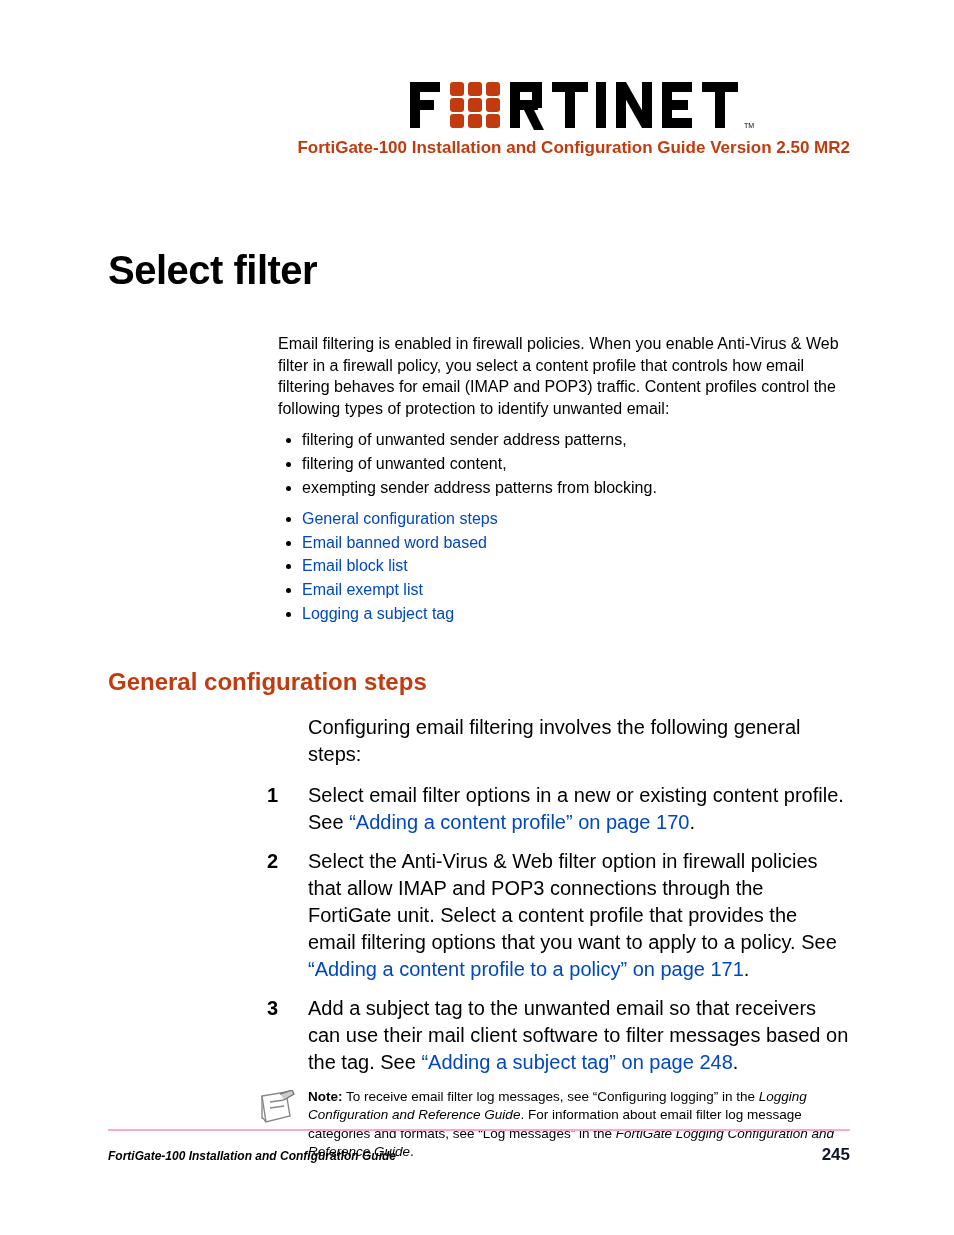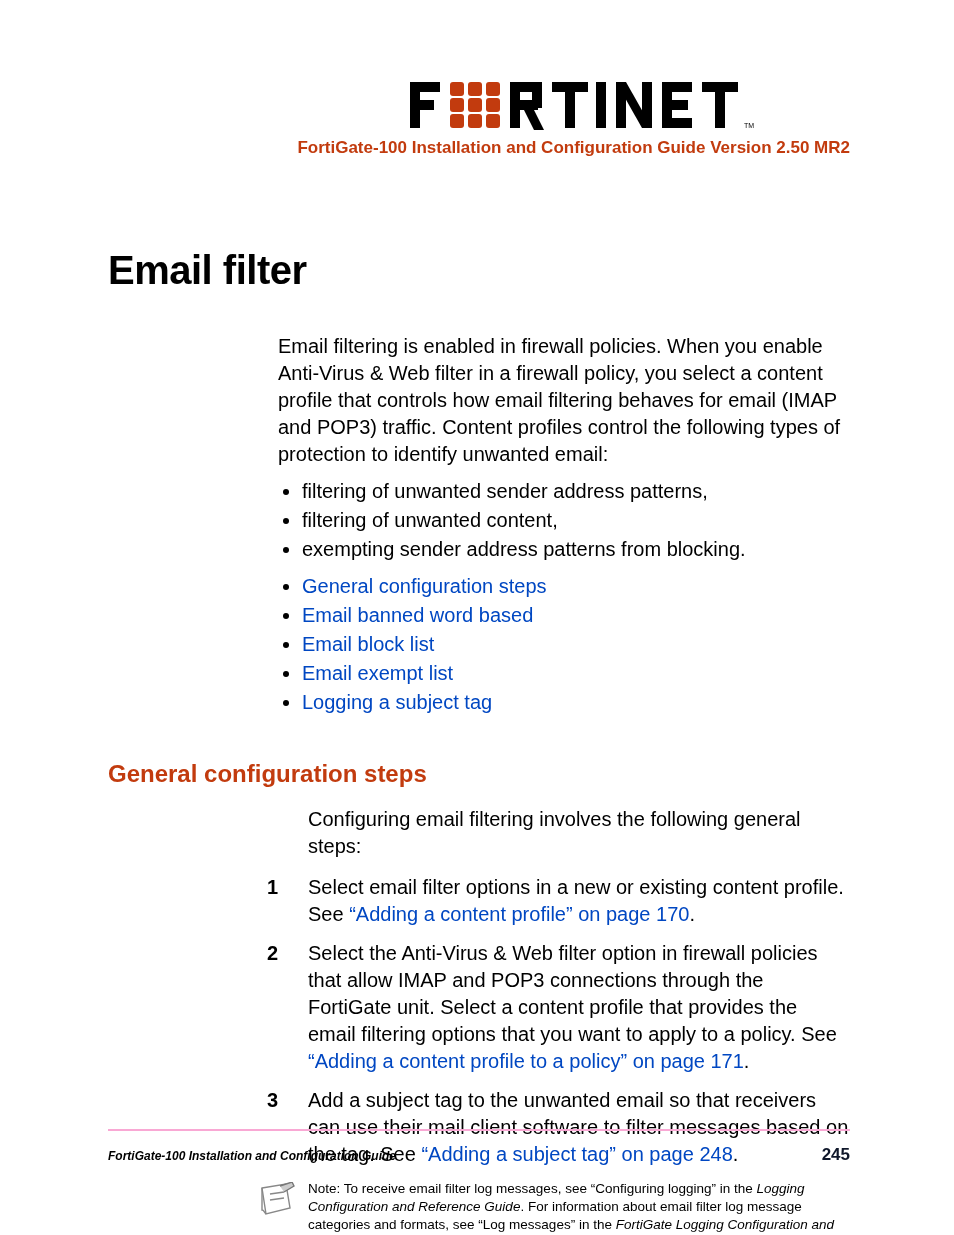--- a/index.html
+++ b/index.html
@@ -34,21 +34,21 @@
   }
   .chapter-title {
     font-size: 40px;
     font-weight: bold;
     margin: 0 0 40px 0;
     letter-spacing: -0.5px;
   }
   .body-block {
     margin-left: 170px;
     margin-right: 0;
-    font-size: 20px;
+    font-size: 16px;
     line-height: 1.35;
   }
   .intro-p { margin: 0 0 10px 0; }
   .bullets {
     margin: 0 0 10px 10px;
     padding-left: 14px;
   }
   .bullets li { margin: 2px 0; }
   .link { color: #0047c2; }
   .subhead {
@@ -87,21 +87,21 @@
     line-height: 1.35;
   }
   .note-icon {
     width: 40px;
     flex: 0 0 40px;
     margin-right: 10px;
     padding-top: 2px;
   }
   .note-text { flex: 1; }
   .italic { font-style: italic; }
-  .bold { font-weight: normal; }
+  .bold { font-weight: bold; }
   .footer {
     position: absolute;
     left: 108px;
     right: 88px;
     bottom: 70px;
     border-top: 2px solid #f9a8d4;
     padding-top: 14px;
     font-size: 12px;
     display: flex;
     justify-content: space-between;
@@ -171,21 +171,21 @@
             <rect x="0" y="0" width="36" height="10"></rect>
             <rect x="13" y="0" width="10" height="46"></rect>
           </g>
           <text x="334" y="48" font-size="7" fill="#000">TM</text>
         </g>
       </svg>
     </div>
     <div class="doc-title">FortiGate-100 Installation and Configuration Guide Version 2.50 MR2</div>
   </div>
 
-  <h1 class="chapter-title">Email filter</h1>
+  <h1 class="chapter-title">Select filter</h1>
 
   <div class="body-block">
     <p class="intro-p">Email filtering is enabled in firewall policies. When you enable Anti-Virus &amp; Web filter in a firewall policy, you select a content profile that controls how email filtering behaves for email (IMAP and POP3) traffic. Content profiles control the following types of protection to identify unwanted email:</p>
     <ul class="bullets">
       <li>filtering of unwanted sender address patterns,</li>
       <li>filtering of unwanted content,</li>
       <li>exempting sender address patterns from blocking.</li>
     </ul>
     <ul class="bullets">
       <li><span class="link">General configuration steps</span></li>

